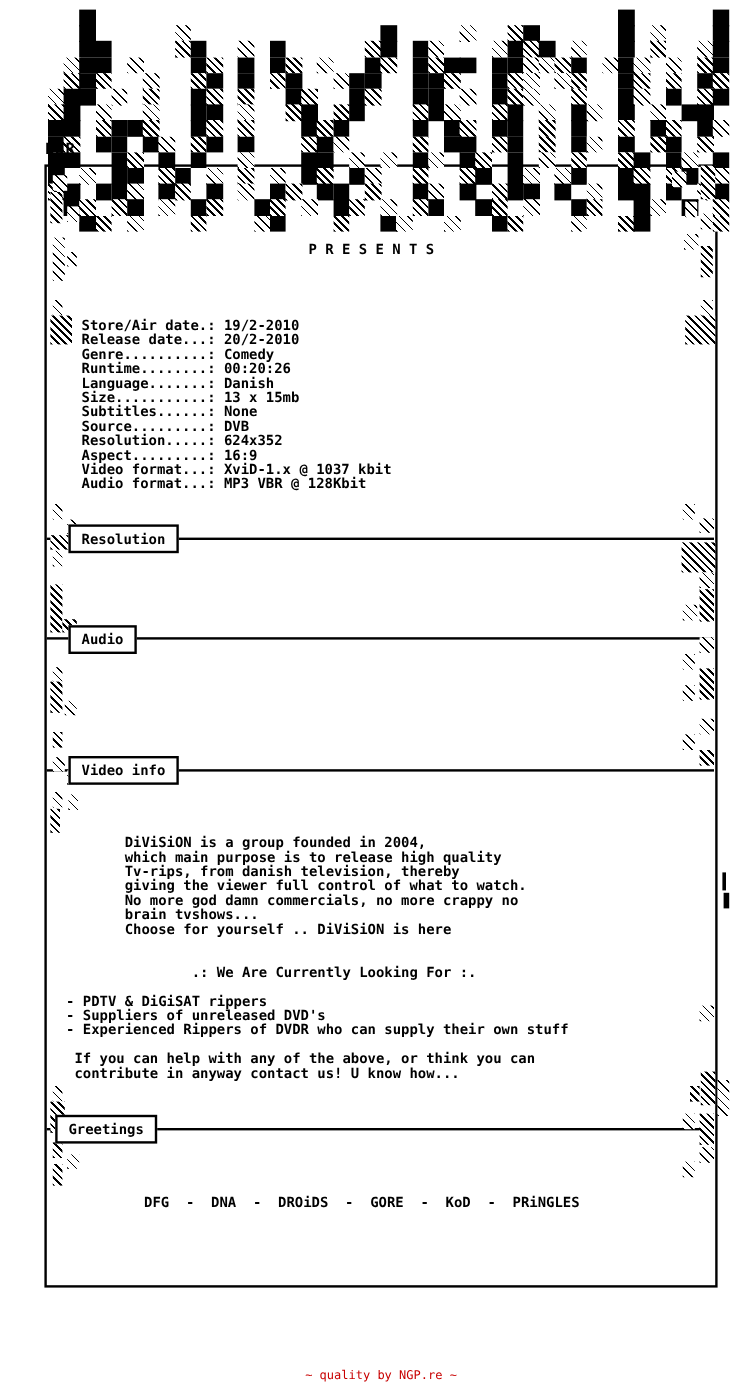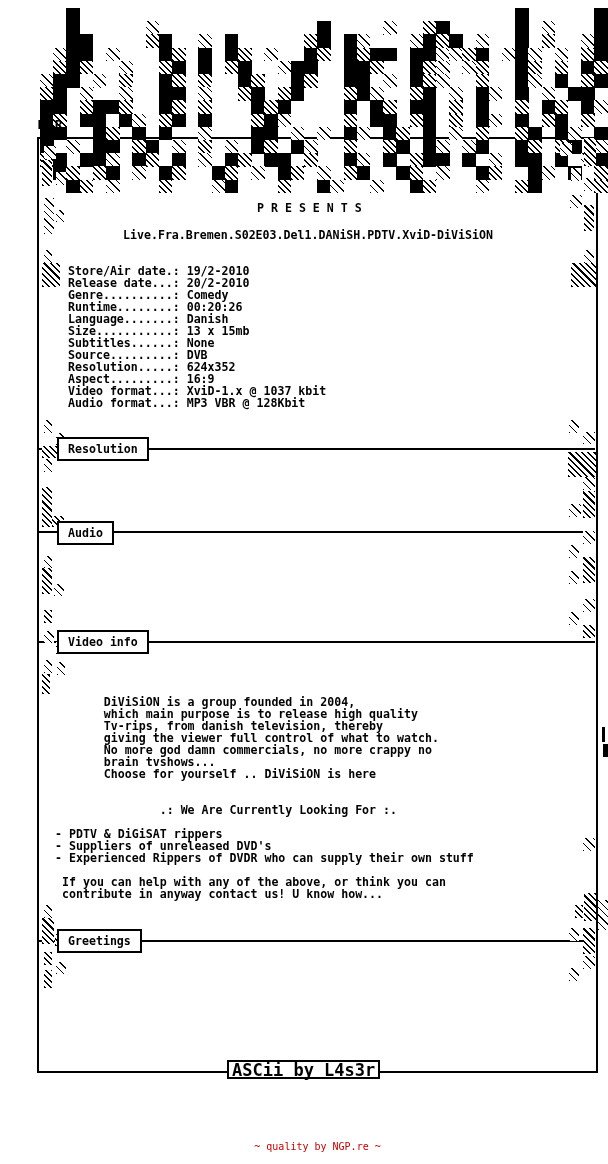--- a/index.html
+++ b/index.html
@@ -393,59 +393,58 @@
       <div class="cell s2" style="left: 584px; top: 893px; width: 12px; height: 28px;"></div>
       <div class="cell s1" style="left: 569px; top: 928px; width: 10px; height: 13px;"></div>
       <div class="cell s2" style="left: 583px; top: 928px; width: 12px; height: 26px;"></div>
       <div class="cell s1" style="left: 583px; top: 956px; width: 12px; height: 13px;"></div>
       <div class="cell s1" style="left: 569px; top: 968px; width: 10px; height: 13px;"></div>
     </div>
 
   <div class="lsr">LSR</div>
 
   <div class="mono" style="left:257px;top:202px">P R E S E N T S</div>
-  <div class="mono" style="left:123px;top:229px">Live.Fra.Bremen.S02E03.Del1.DANiSH.PDTV.XviD-DiViSiON</div>
 
   <pre class="mono" id="release-fields" style="left:68px;top:265px">Store/Air date.: 19/2-2010
 Release date...: 20/2-2010
 Genre..........: Comedy
 Runtime........: 00:20:26
 Language.......: Danish
 Size...........: 13 x 15mb
 Subtitles......: None
 Source.........: DVB
 Resolution.....: 624x352
 Aspect.........: 16:9
 Video format...: XviD-1.x @ 1037 kbit
 Audio format...: MP3 VBR @ 128Kbit</pre>
 
   <div class="hbox" style="left:57px;top:437px"><span>Resolution</span></div>
   <div class="hbox" style="left:57px;top:521px"><span>Audio</span></div>
   <div class="hbox" style="left:57px;top:630px"><span>Video info</span></div>
-  <div class="hbox" style="left:57px;top:929px"><span>Greetings</span></div>
+  <div class="hbox" style="left:46px;top:929px"><span>Greetings</span></div>
 
   <pre class="mono" id="group-lines" style="left:55px;top:696px">       DiViSiON is a group founded in 2004,
        which main purpose is to release high quality
        Tv-rips, from danish television, thereby
        giving the viewer full control of what to watch.
        No more god damn commercials, no more crappy no
        brain tvshows...
        Choose for yourself .. DiViSiON is here
 
 
                .: We Are Currently Looking For :.
 
 - PDTV &amp; DiGiSAT rippers
 - Suppliers of unreleased DVD's
 - Experienced Rippers of DVDR who can supply their own stuff
 
  If you can help with any of the above, or think you can
  contribute in anyway contact us! U know how...</pre>
 
-
-  <div class="ascii-box"><span>ASCii by L4s3r</span></div>
+  <div class="mono" style="left:120px;top:996px">DFG  -  DNA  -  DROiDS  -  GORE  -  KoD  -  PRiNGLES</div>
+
 
   <div class="footer-red" style="color: rgb(200, 0, 0);">
     <div>~ quality by NGP.re ~</div>
     
   </div>
 
 </div>
 
 </body></html>

